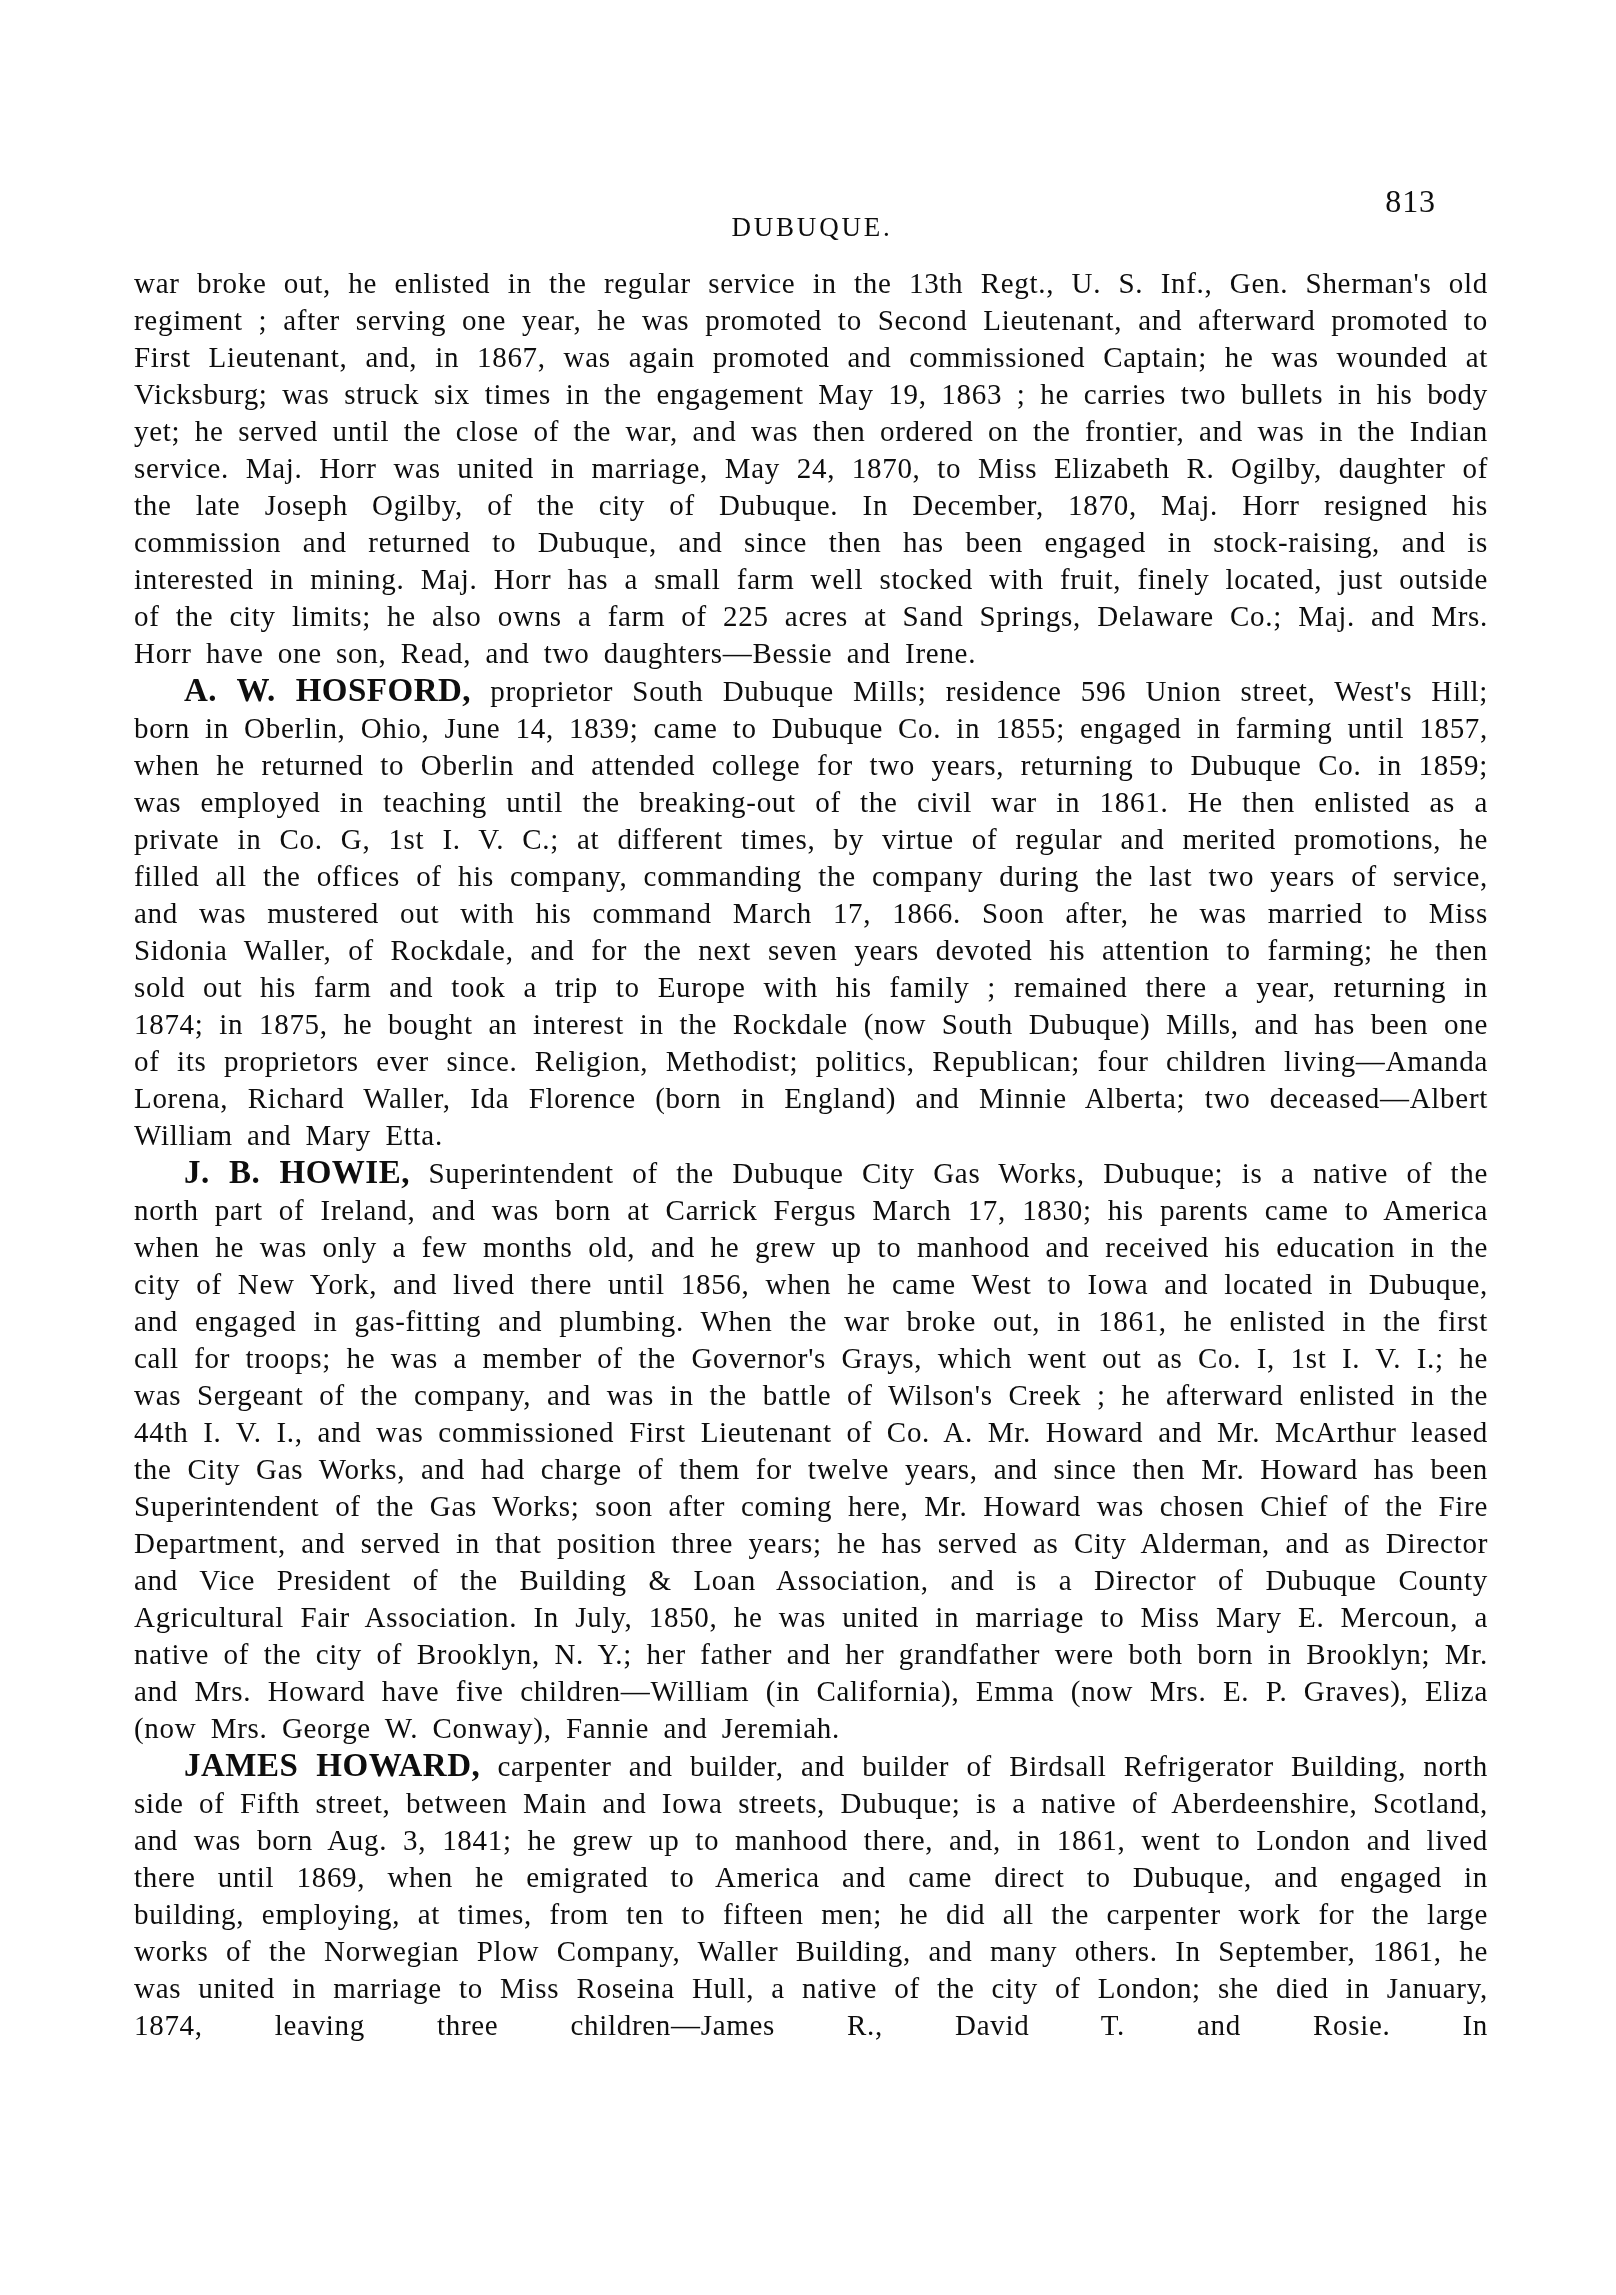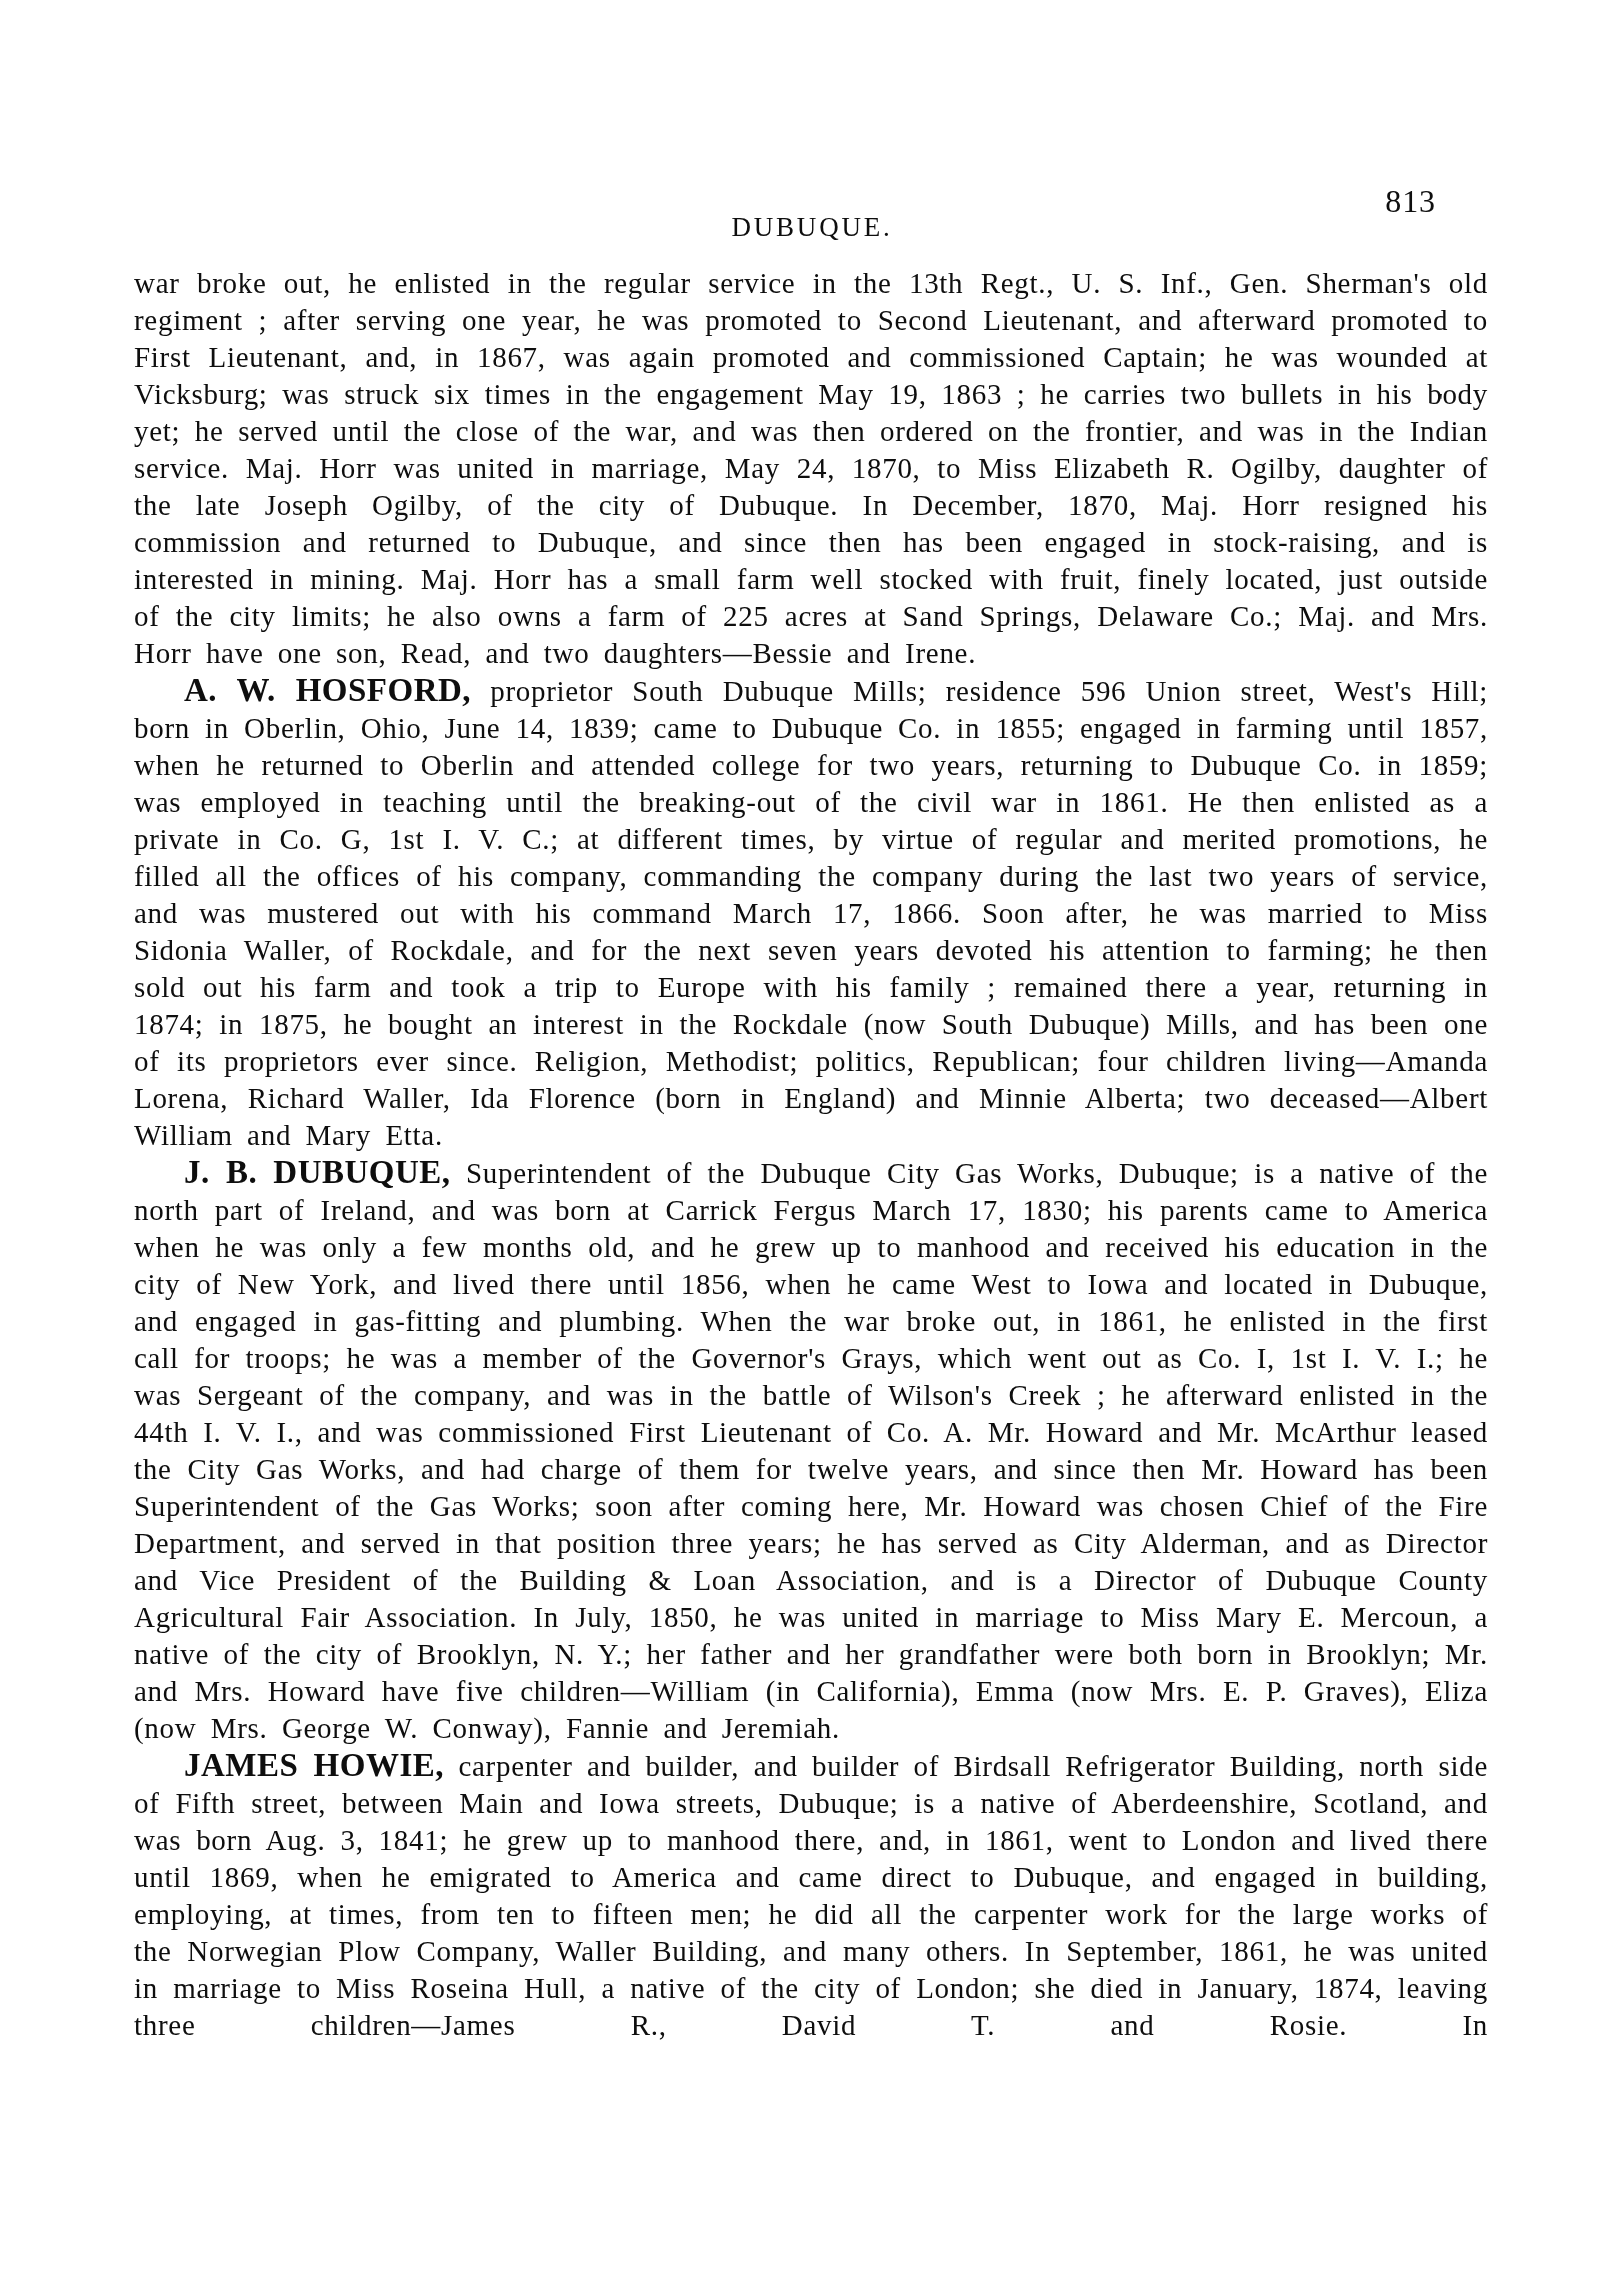--- a/index.html
+++ b/index.html
@@ -82,21 +82,21 @@
 
   <span class="stray-mark">'</span>
 
   <div class="body-text">
 
     <p class="continuation"><span>war broke out, he enlisted in the regular service in the 13th Regt., U. S. Inf., Gen. Sherman's old regiment ; after serving one year, he was promoted to Second Lieutenant, and afterward promoted to First Lieutenant, and, in 1867, was again promoted and commissioned Captain; he was wounded at Vicksburg; was struck six times in the engagement May 19, 1863 ; he carries two bullets in his body yet; he served until the close of the war, and was then ordered on the frontier, and was in the Indian service. Maj. Horr was united in marriage, May 24, 1870, to Miss Elizabeth R. Ogilby, daughter of the late Joseph Ogilby, of the city of Dubuque. In December, 1870, Maj. Horr resigned his commission and returned to Dubuque, and since then has been engaged in stock-raising, and is interested in mining. Maj. Horr has a small farm well stocked with fruit, finely located, just outside of the city limits; he also owns a farm of 225 acres at Sand Springs, Delaware Co.; Maj. and Mrs. Horr have one son, Read, and two daughters—Bessie and Irene.</span></p>
 
     <p class="entry"><span class="lead">A. W. HOSFORD,</span>
       <span>proprietor South Dubuque Mills; residence 596 Union street, West's Hill; born in Oberlin, Ohio, June 14, 1839; came to Dubuque Co. in 1855; engaged in farming until 1857, when he returned to Oberlin and attended college for two years, returning to Dubuque Co. in 1859; was employed in teaching until the breaking-out of the civil war in 1861. He then enlisted as a private in Co. G, 1st I. V. C.; at different times, by virtue of regular and merited promotions, he filled all the offices of his company, commanding the company during the last two years of service, and was mustered out with his command March 17, 1866. Soon after, he was married to Miss Sidonia Waller, of Rockdale, and for the next seven years devoted his attention to farming; he then sold out his farm and took a trip to Europe with his family ; remained there a year, returning in 1874; in 1875, he bought an interest in the Rockdale (now South Dubuque) Mills, and has been one of its proprietors ever since. Religion, Methodist; politics, Republican; four children living—Amanda Lorena, Richard Waller, Ida Florence (born in England) and Minnie Alberta; two deceased—Albert William and Mary Etta.</span></p>
 
-    <p class="entry"><span class="lead">J. B. DUBUQUE,</span>
+    <p class="entry"><span class="lead">J. B. HOWIE,</span>
       <span>Superintendent of the Dubuque City Gas Works, Dubuque; is a native of the north part of Ireland, and was born at Carrick Fergus March 17, 1830; his parents came to America when he was only a few months old, and he grew up to manhood and received his education in the city of New York, and lived there until 1856, when he came West to Iowa and located in Dubuque, and engaged in gas-fitting and plumbing. When the war broke out, in 1861, he enlisted in the first call for troops; he was a member of the Governor's Grays, which went out as Co. I, 1st I. V. I.; he was Sergeant of the company, and was in the battle of Wilson's Creek ; he afterward enlisted in the 44th I. V. I., and was commissioned First Lieutenant of Co. A. Mr. Howard and Mr. McArthur leased the City Gas Works, and had charge of them for twelve years, and since then Mr. Howard has been Superintendent of the Gas Works; soon after coming here, Mr. Howard was chosen Chief of the Fire Department, and served in that position three years; he has served as City Alderman, and as Director and Vice President of the Building &amp; Loan Association, and is a Director of Dubuque County Agricultural Fair Association. In July, 1850, he was united in marriage to Miss Mary E. Mercoun, a native of the city of Brooklyn, N. Y.; her father and her grandfather were both born in Brooklyn; Mr. and Mrs. Howard have five children—William (in California), Emma (now Mrs. E. P. Graves), Eliza (now Mrs. George W. Conway), Fannie and Jeremiah.</span></p>
 
-    <p class="entry entry-howie"><span class="lead">JAMES HOWIE,</span>
+    <p class="entry entry-howie"><span class="lead">JAMES HOWARD,</span>
       <span>carpenter and builder, and builder of Birdsall Refrigerator Building, north side of Fifth street, between Main and Iowa streets, Dubuque; is a native of Aberdeenshire, Scotland, and was born Aug. 3, 1841; he grew up to manhood there, and, in 1861, went to London and lived there until 1869, when he emigrated to America and came direct to Dubuque, and engaged in building, employing, at times, from ten to fifteen men; he did all the carpenter work for the large works of the Norwegian Plow Company, Waller Building, and many others. In September, 1861, he was united in marriage to Miss Roseina Hull, a native of the city of London; she died in January, 1874, leaving three children—James R., David T. and Rosie. In</span></p>
 
   </div>
 </div>
 
 
 </body></html>

